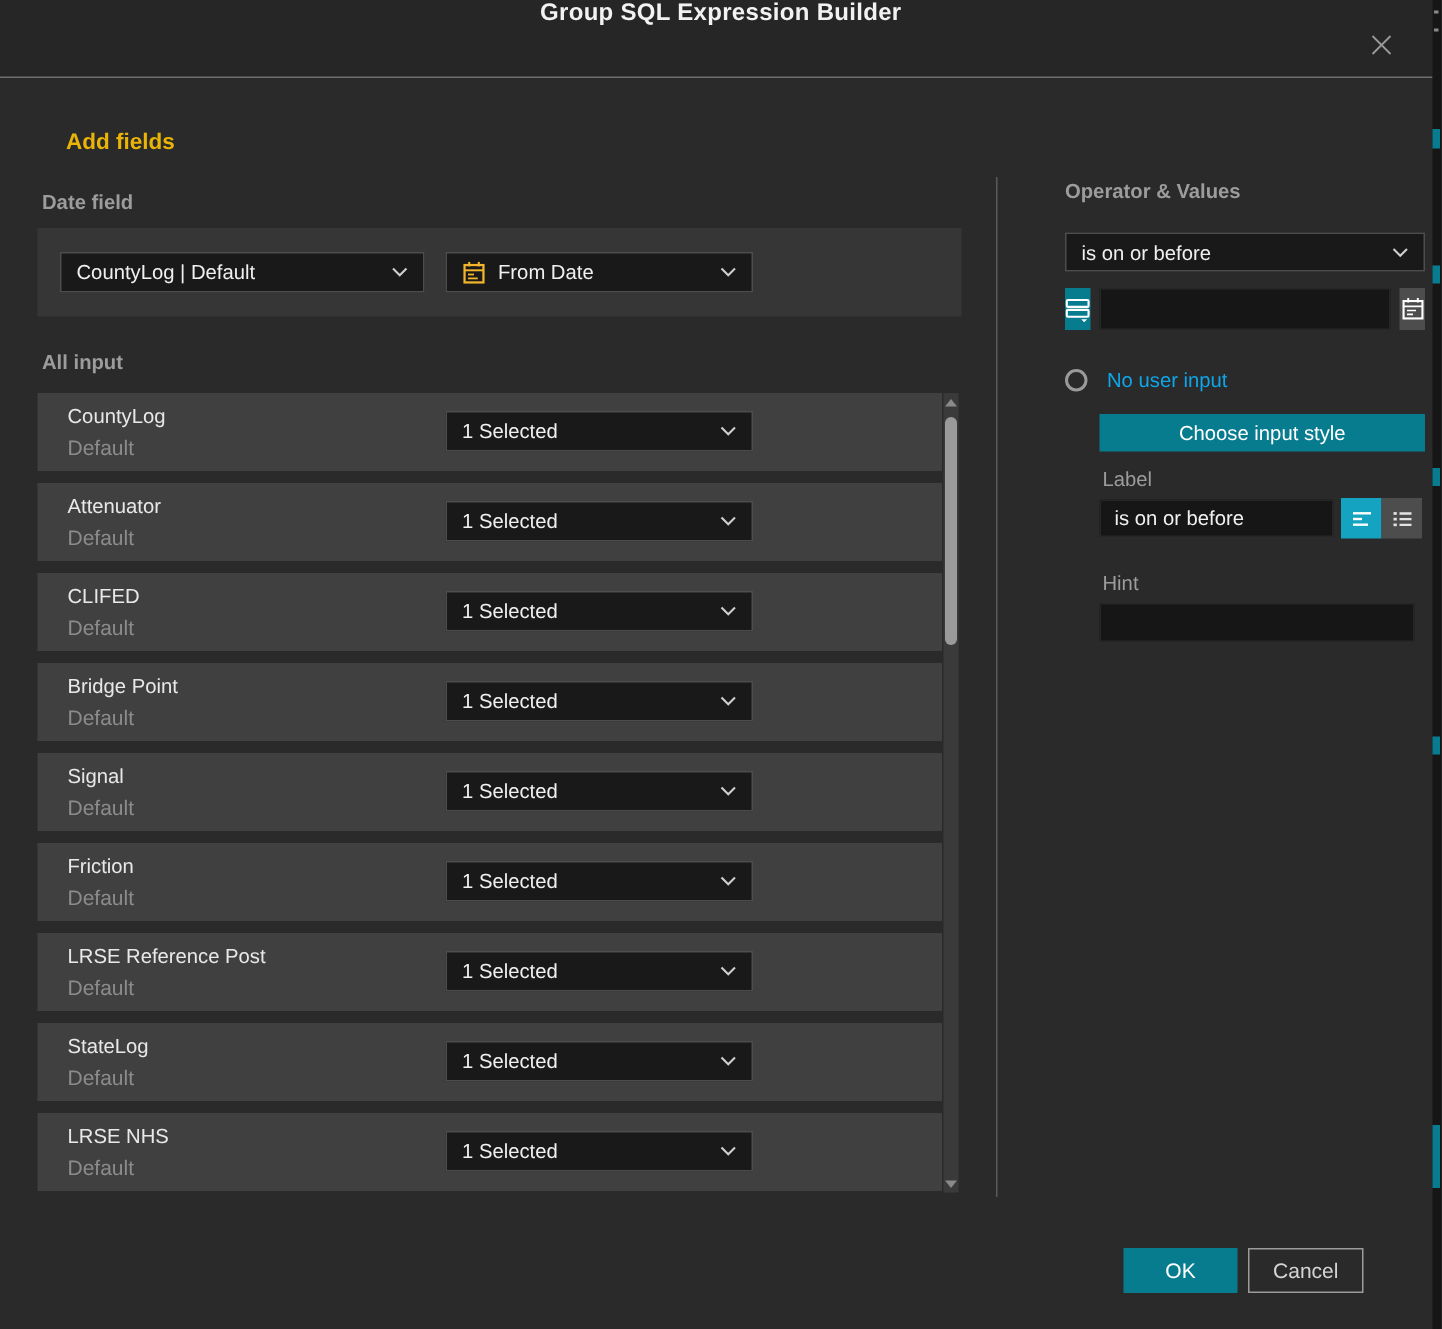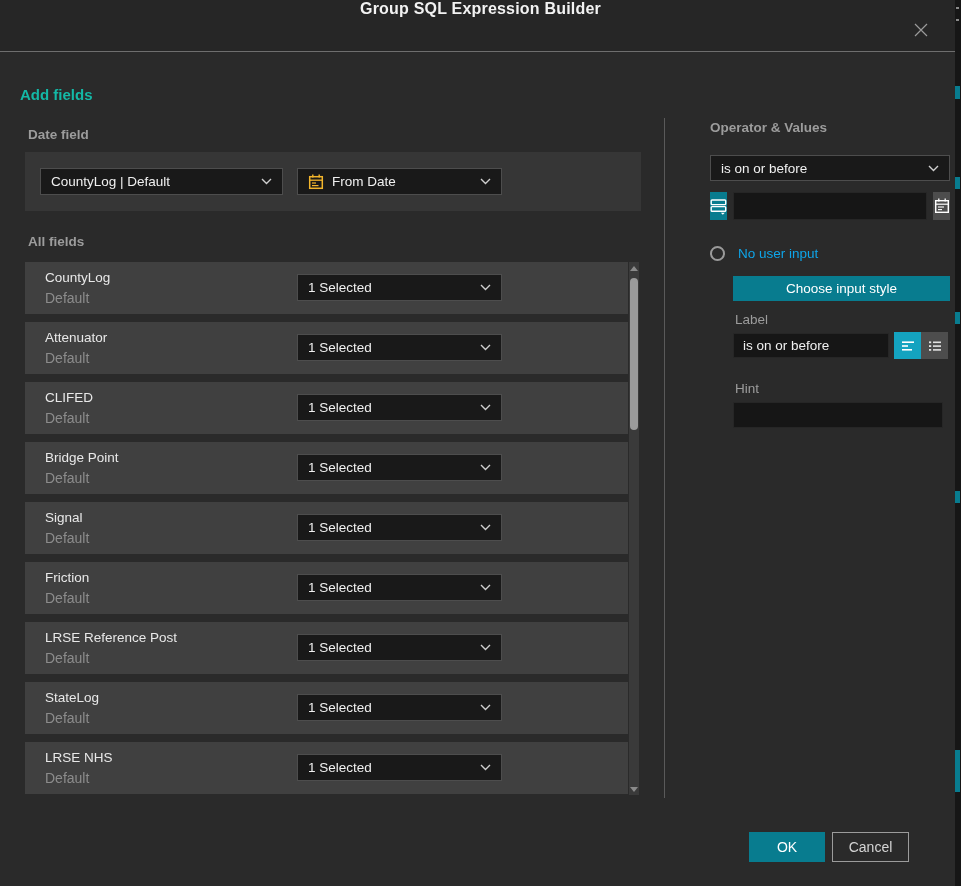--- a/index.html
+++ b/index.html
@@ -14,21 +14,21 @@
   .titlebar {
     height:52px; background:#262626; border-bottom:1px solid #6e6e6e;
     display:flex; align-items:center; padding:0 22px 0 28px; margin-right:6px;flex-direction:column;
   }
   .title { font-size:16px; font-weight:bold; color:#f2f2f2; letter-spacing:.2px; }
   .close-btn { margin-left:auto; width:24px; height:24px; display:flex; align-items:center; justify-content:center; cursor:pointer; color:#9a9a9a; }
 
   
   .content { position:absolute; top:52px; left:0; right:6px; bottom:0; }
 
-  .sec-heading { position:absolute; left:20px; font-size:15px; font-weight:bold; color:#14b8a6; }
+  .sec-heading { position:absolute; left:44px; font-size:15px; font-weight:bold; color:#eab308; }
   .sec-label { font-size:13.5px; font-weight:bold; color:#9c9c9c; }
   .lbl-main { position:absolute; left:28px; top:75px; }
   .lbl-all  { position:absolute; left:28px; top:182px; }
 
   .main-panel {
     position:absolute; left:25px; top:100px; width:616px; height:59px;
     background:#363636; display:flex; align-items:center; padding-left:15px; gap:14px;
   }
 
   .select {
@@ -148,21 +148,21 @@
       </span>
       <span>From Date</span>
       <span class="chev">
         <svg width="11" height="7" viewBox="0 0 11 7">
             <path d="M1 1l4.5 4.5L10 1" fill="none" stroke="currentColor" stroke-width="1.4"></path>
           </svg>
       </span>
     </div>
   </div>
 
-  <div class="sec-label lbl-all">All fields</div>
+  <div class="sec-label lbl-all">All input</div>
 
   <div class="list">
 
       <div class="row">
         <div class="names">
           <div class="name">CountyLog</div>
           <div class="sub">Default</div>
         </div>
         <div class="select">
           <span>1 Selected</span>

